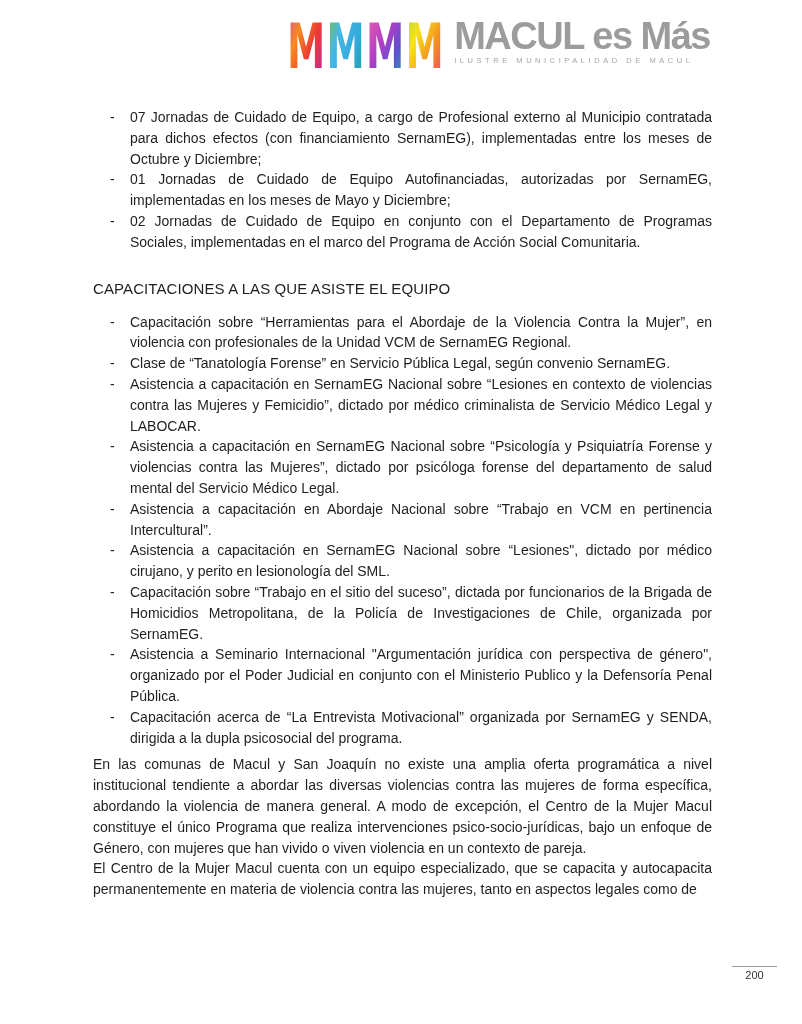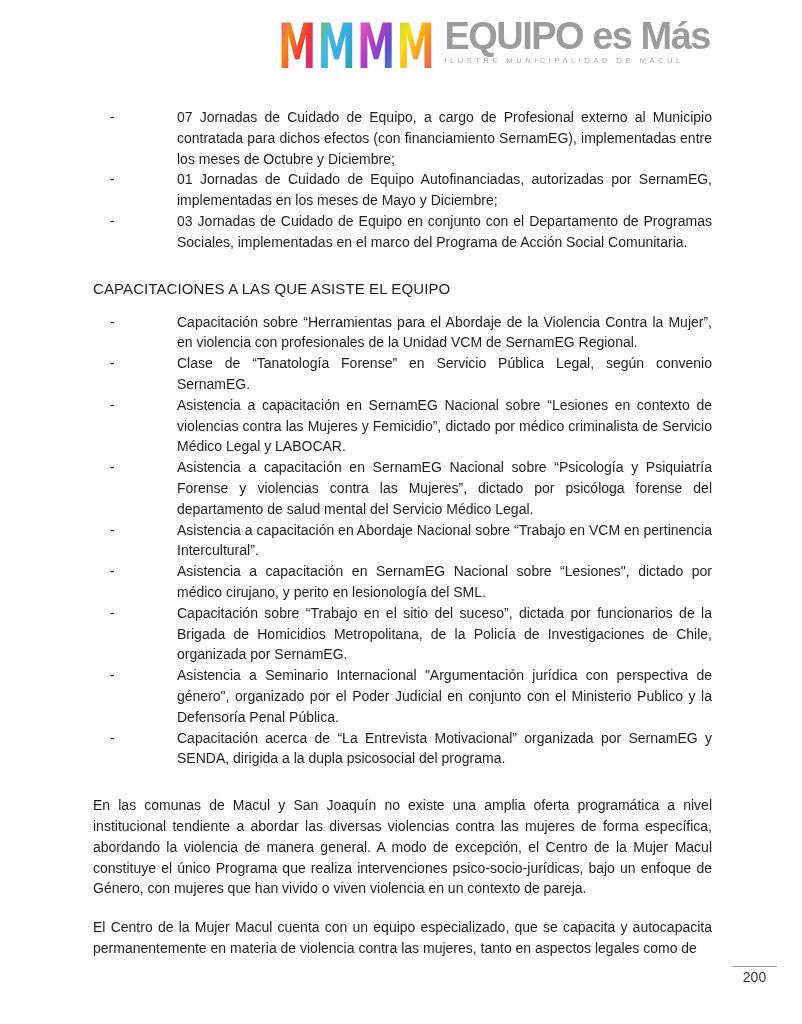--- a/index.html
+++ b/index.html
@@ -33,52 +33,52 @@
   }
   .logo-subtitle {
     font-size: 7.5px; letter-spacing: 3.55px; color: #a6a6a6;
     margin-top: 4px; white-space: nowrap;
   }
 
   
   .content { margin: 0 90px 0 93px; font-size: 14px; line-height: 20.8px; }
   .list .li { display: flex; }
   .marker { flex: 0 0 37px; padding-left: 17px; box-sizing: border-box; }
-  .li-text { flex: 1; text-align: justify; margin-left: 47px; }
+  .li-text { flex: 1; text-align: justify; }
   .list-jornadas { margin-top: 42px; }
   .heading { font-size: 15px; font-weight: normal; margin: 25px 0 0 0; line-height: 21px; letter-spacing: 0.1px; }
   .list-capacitaciones { margin-top: 13px; }
   .para { text-align: justify; margin: 0; }
-  .para1 { margin-top: 26px; }
-  .para2 { margin-top: 18px; }
+  .para1 { margin-top: 6px; }
+  .para2 { }
 
   
   .page-footer {
     position: absolute; top: 966px; right: 25px; width: 45px;
     border-top: 1px solid #999999; text-align: center;
   }
-  .page-number { font-size: 14px; color: #333333; padding-top: 2px; font-family: "Liberation Sans", sans-serif; }
+  .page-number { font-size: 11px; color: #333333; padding-top: 2px; font-family: "Liberation Sans", sans-serif; }
 </style>
 </head>
 <body>
 
 <div class="page">
 
   <header class="logo-row">
     <div class="logo">
       <div class="mmmm">
         <div class="mmmm-inner">
           <span class="m m1">M</span>
           <span class="m m2">M</span>
           <span class="m m3">M</span>
           <span class="m m4">M</span>
         </div>
       </div>
       <div class="logo-text">
-        <div class="logo-title">EQUIPO es Más</div>
+        <div class="logo-title">MACUL es Más</div>
         <div class="logo-subtitle">ILUSTRE MUNICIPALIDAD DE MACUL</div>
       </div>
     </div>
   </header>
 
   <main class="content">
 
     <div class="list list-jornadas">
 
         <div class="li">
@@ -86,21 +86,21 @@
           <span class="li-text">07 Jornadas de Cuidado de Equipo, a cargo de Profesional externo al Municipio contratada para dichos efectos (con financiamiento SernamEG), implementadas entre los meses de Octubre y Diciembre;</span>
         </div>
 
         <div class="li">
           <span class="marker">-</span>
           <span class="li-text">01 Jornadas de Cuidado de Equipo Autofinanciadas, autorizadas por SernamEG, implementadas en los meses de Mayo y Diciembre;</span>
         </div>
 
         <div class="li">
           <span class="marker">-</span>
-          <span class="li-text">03 Jornadas de Cuidado de Equipo en conjunto con el Departamento de Programas Sociales, implementadas en el marco del Programa de Acción Social Comunitaria.</span>
+          <span class="li-text">02 Jornadas de Cuidado de Equipo en conjunto con el Departamento de Programas Sociales, implementadas en el marco del Programa de Acción Social Comunitaria.</span>
         </div>
       </div>
 
     <h2 class="heading">CAPACITACIONES A LAS QUE ASISTE EL EQUIPO</h2>
 
     <div class="list list-capacitaciones">
 
         <div class="li">
           <span class="marker">-</span>
           <span class="li-text">Capacitación sobre “Herramientas para el Abordaje de la Violencia Contra la Mujer”, en violencia con profesionales de la Unidad VCM de SernamEG Regional.</span>

